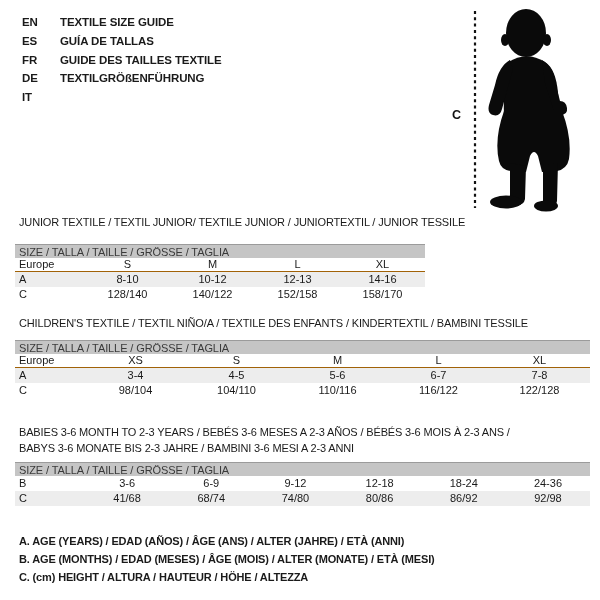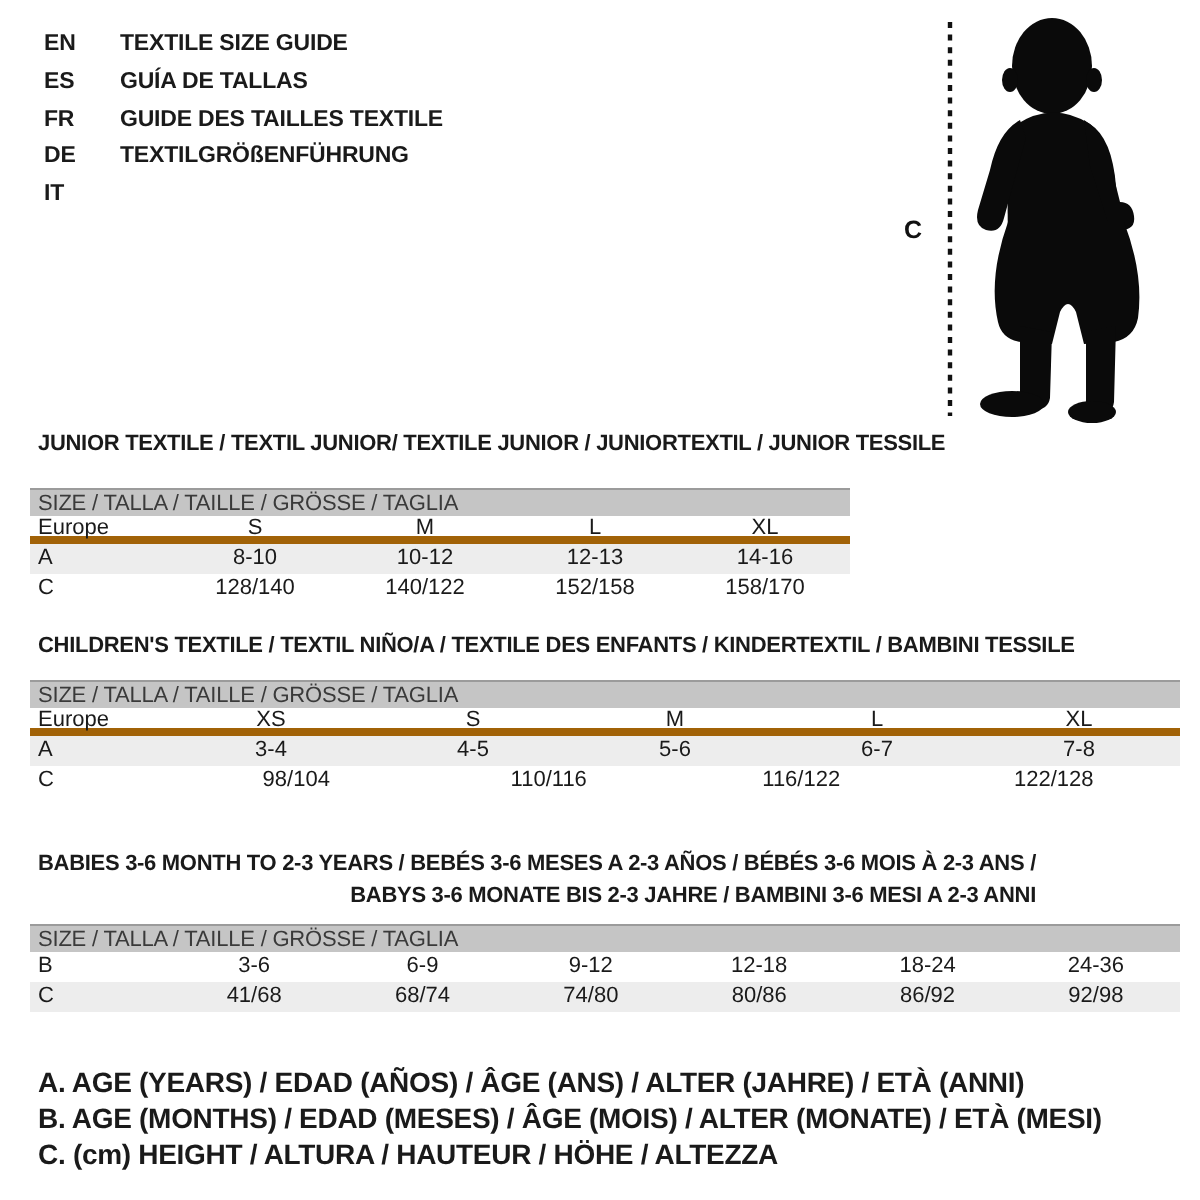--- a/index.html
+++ b/index.html
@@ -13,38 +13,38 @@
   .lang-row { display:flex; height:18.7px; align-items:center; font-weight:bold; font-size:11.5px; letter-spacing:-0.1px; }
   .lang-code { width:38px; }
   .lang-title { }
 
   
   .figure { position:absolute; top:5px; left:450px; width:140px; height:208px; }
   .figure svg { display:block; }
   .figure-label { position:absolute; left:2px; top:103px; font-size:12.5px; font-weight:bold; color:#111; }
 
   
-  .section-heading { position:absolute; left:19px; font-size:11px; font-weight:bold; letter-spacing:-0.15px; white-space:nowrap;text-align:right; }
+  .section-heading { position:absolute; left:19px; font-size:11px; font-weight:normal; letter-spacing:-0.15px; white-space:nowrap; }
   .section-heading.two-line { line-height:16px; }
 
   
   .size-table { position:absolute; left:15px; }
   .size-bar { height:14px; background:#c5c5c5; border-top:1px solid #9b9b9b; font-size:11px; line-height:12px; padding:1px 0 12px 4px; color:#3a3a3a; letter-spacing:-0.1px; }
   .trow { display:flex; height:15px; font-size:11px; line-height:15px; }
   .trow .lbl { width:70px; padding-left:4px; }
   .trow .val { flex:1; text-align:center; }
-  .trow.rule { border-bottom:4px solid #a16207; height:14px; line-height:13px; }
+  .trow.rule { border-bottom:1px solid #a16207; height:14px; line-height:13px; }
   .trow.alt { background:#ededed; }
 
   .w-junior { width:410px; }
   .w-wide { width:575px; }
 
   
   .legend { position:absolute; top:533px; left:19px; }
-  .legend-line { font-size:14px; font-weight:bold; letter-spacing:-0.15px; line-height:17.8px; white-space:nowrap; }
+  .legend-line { font-size:11px; font-weight:bold; letter-spacing:-0.15px; line-height:17.8px; white-space:nowrap; }
 </style>
 </head>
 <body>
 
 <div class="page">
 
   <div class="lang-list">
     <div class="lang-row">
       <span class="lang-code">EN</span>
       <span class="lang-title">TEXTILE SIZE GUIDE</span>
@@ -134,20 +134,21 @@
       <span class="lbl">A</span>
       <span class="val">3-4</span>
       <span class="val">4-5</span>
       <span class="val">5-6</span>
       <span class="val">6-7</span>
       <span class="val">7-8</span>
     </div>
     <div class="trow">
       <span class="lbl">C</span>
       <span class="val">98/104</span>
+      <span class="val">104/110</span>
       <span class="val">110/116</span>
       <span class="val">116/122</span>
       <span class="val">122/128</span>
     </div>
   </div>
 
   <div class="section-heading two-line" style="top:424px;">
     <div>BABIES 3-6 MONTH TO 2-3 YEARS / BEBÉS 3-6 MESES A 2-3 AÑOS / BÉBÉS 3-6 MOIS À 2-3 ANS /</div>
     <div>BABYS 3-6 MONATE BIS 2-3 JAHRE / BAMBINI 3-6 MESI A 2-3 ANNI</div>
   </div>

